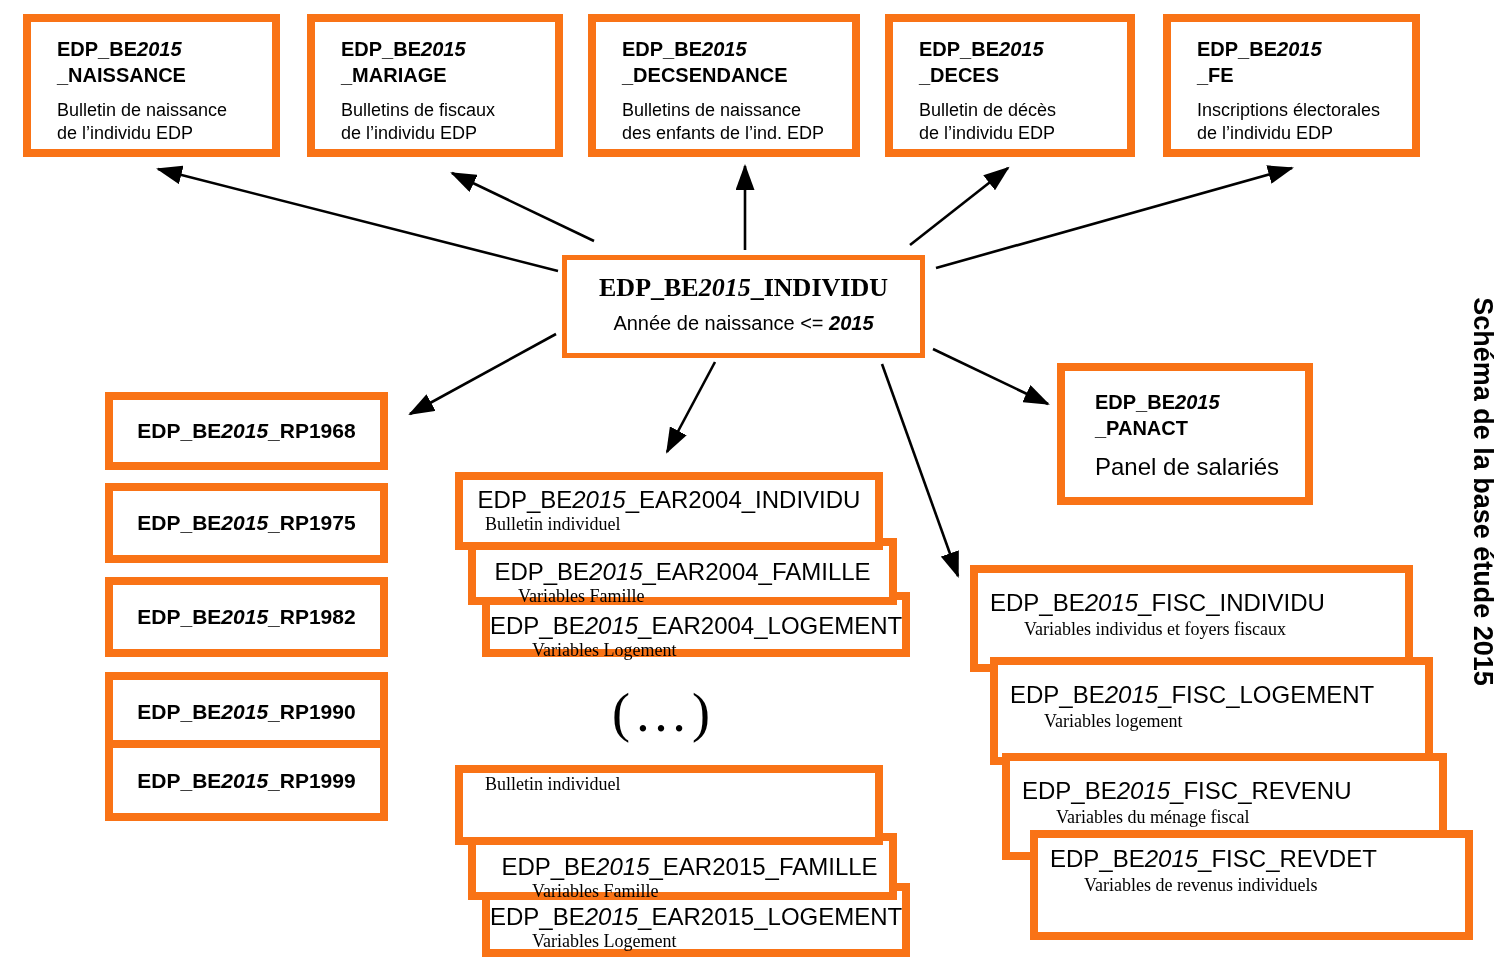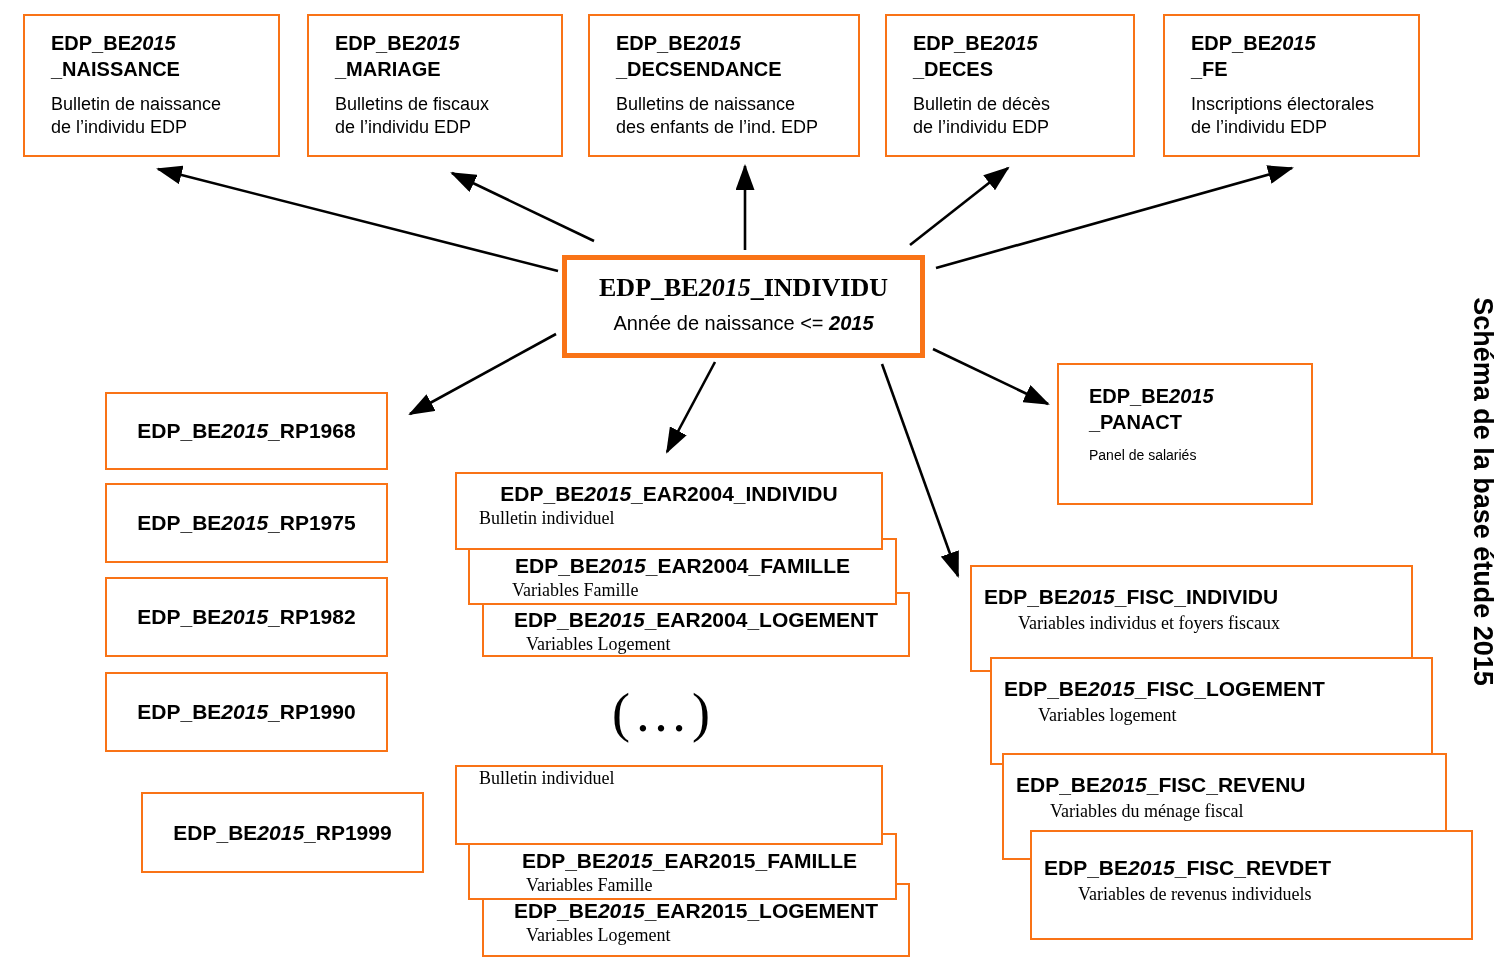--- a/index.html
+++ b/index.html
@@ -1,46 +1,46 @@
 <!DOCTYPE html>
 <html><head>
 <meta charset="utf-8">
 <style>
   html,body{margin:0;padding:0;background:#fff;}
   #stage{
     position:relative;width:1506px;height:964px;background:#ffffff;
     font-family:"Liberation Sans", sans-serif;color:#000;overflow:hidden;
   }
   .box{
-    position:absolute;background:#fff;border:2px solid #f97316;box-sizing:border-box;
+    position:absolute;background:#fff;border:8px solid #f97316;box-sizing:border-box;
   }
   .thick{border-width:5px;}
   .yr{font-style:italic;}
   
   .top-box .ttl{font-weight:bold;font-size:20px;line-height:26px;padding:14px 6px 0 26px;}
   .top-box .sub{font-size:18px;line-height:23px;padding:11px 4px 0 26px;}
   
   .center-ttl{
     font-family:"Liberation Serif", serif;font-weight:bold;font-size:26px;
     text-align:center;padding-top:13px;
   }
   .center-sub{font-size:20px;text-align:center;padding-top:9px;}
   .center-sub .yr2{font-weight:bold;font-style:italic;}
   
   .rp-box{display:flex;align-items:center;justify-content:center;
     font-weight:bold;font-size:21px;}
   
-  .card .ttl{font-weight:bold;font-size:21px;line-height:26px;text-align:center;padding-top:7px;}
+  .card .ttl{font-weight:normal;font-size:24px;line-height:26px;text-align:center;padding-top:7px;}
   .card .sub{font-size:18px;line-height:23px;padding-left:22px;font-family:Liberation Serif, serif;}
   .card .sub.ind{padding-left:42px;}
   .fisc .ttl{text-align:left;padding-top:17px;margin-left:12px;}
   .fisc .sub{padding-left:46px;padding-top:2px;}
   
   .panact .ttl{font-weight:bold;font-size:20px;line-height:26px;padding:18px 0 0 30px;}
-  .panact .sub{font-size:14px;padding:12px 0 0 30px;}
+  .panact .sub{font-size:24px;padding:12px 0 0 30px;}
   .ellipsis{
     position:absolute;left:563px;top:682px;width:200px;text-align:center;
     font-family:"Liberation Serif", serif;font-size:54px;letter-spacing:4px;
   }
   .side-caption{
     position:absolute;left:1272px;top:476px;width:420px;text-align:center;
     font-weight:bold;font-size:27px;transform:rotate(90deg);
   }
   #arrows{position:absolute;left:0;top:0;pointer-events:none;}
   #arrows line{stroke:#000;stroke-width:2.6;}
@@ -98,21 +98,21 @@
   </div>
   <div class="box rp-box" style="left:105px;top:483px;width:283px;height:80px;">
     <span><span>EDP_BE</span><span class="yr">2015</span><span>_RP1975</span></span>
   </div>
   <div class="box rp-box" style="left:105px;top:577px;width:283px;height:80px;">
     <span><span>EDP_BE</span><span class="yr">2015</span><span>_RP1982</span></span>
   </div>
   <div class="box rp-box" style="left:105px;top:672px;width:283px;height:80px;">
     <span><span>EDP_BE</span><span class="yr">2015</span><span>_RP1990</span></span>
   </div>
-  <div class="box rp-box" style="left:105px;top:792px;width:283px;height:81px;margin-left:36px;">
+  <div class="box rp-box" style="left:105px;top:740px;width:283px;height:81px;">
     <span><span>EDP_BE</span><span class="yr">2015</span><span>_RP1999</span></span>
   </div>
 
   <div class="box card" style="left:455px;top:472px;width:428px;height:78px;z-index:3;">
     <div class="ttl"><span>EDP_BE</span><span class="yr">2015</span><span>_EAR2004_INDIVIDU</span></div>
     <div class="sub">Bulletin individuel</div>
   </div>
   <div class="box card" style="left:468px;top:538px;width:429px;height:67px;z-index:2;">
     <div class="ttl" style="padding-top:13px;"><span>EDP_BE</span><span class="yr">2015</span><span>_EAR2004_FAMILLE</span></div>
     <div class="sub ind">Variables Famille</div>
@@ -147,19 +147,19 @@
   </div>
   <div class="box card fisc" style="left:990px;top:657px;width:443px;height:108px;z-index:2;">
     <div class="ttl"><span>EDP_BE</span><span class="yr">2015</span><span>_FISC_LOGEMENT</span></div>
     <div class="sub">Variables logement</div>
   </div>
   <div class="box card fisc" style="left:1002px;top:753px;width:445px;height:107px;z-index:3;">
     <div class="ttl"><span>EDP_BE</span><span class="yr">2015</span><span>_FISC_REVENU</span></div>
     <div class="sub">Variables du ménage fiscal</div>
   </div>
   <div class="box card fisc" style="left:1030px;top:830px;width:443px;height:110px;z-index:4;">
-    <div class="ttl" style="padding-top:23px;"><span>EDP_BE</span><span class="yr">2015</span><span>_FISC_REVDET</span></div>
+    <div class="ttl" style="padding-top:8px;"><span>EDP_BE</span><span class="yr">2015</span><span>_FISC_REVDET</span></div>
     <div class="sub">Variables de revenus individuels</div>
   </div>
 
   <div class="side-caption">Schéma de la base étude 2015</div>
 
 </div>
 
 </body></html>

